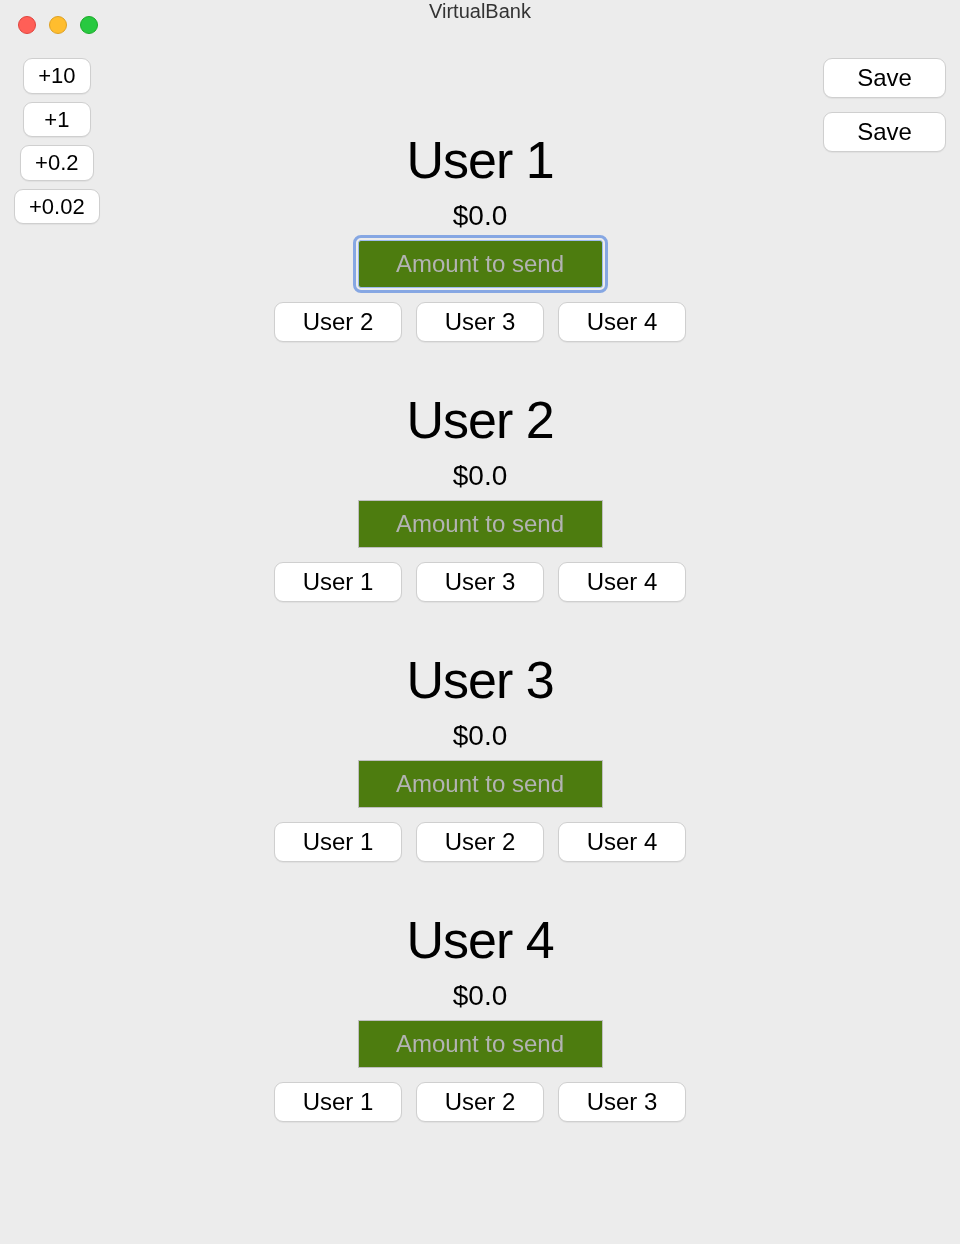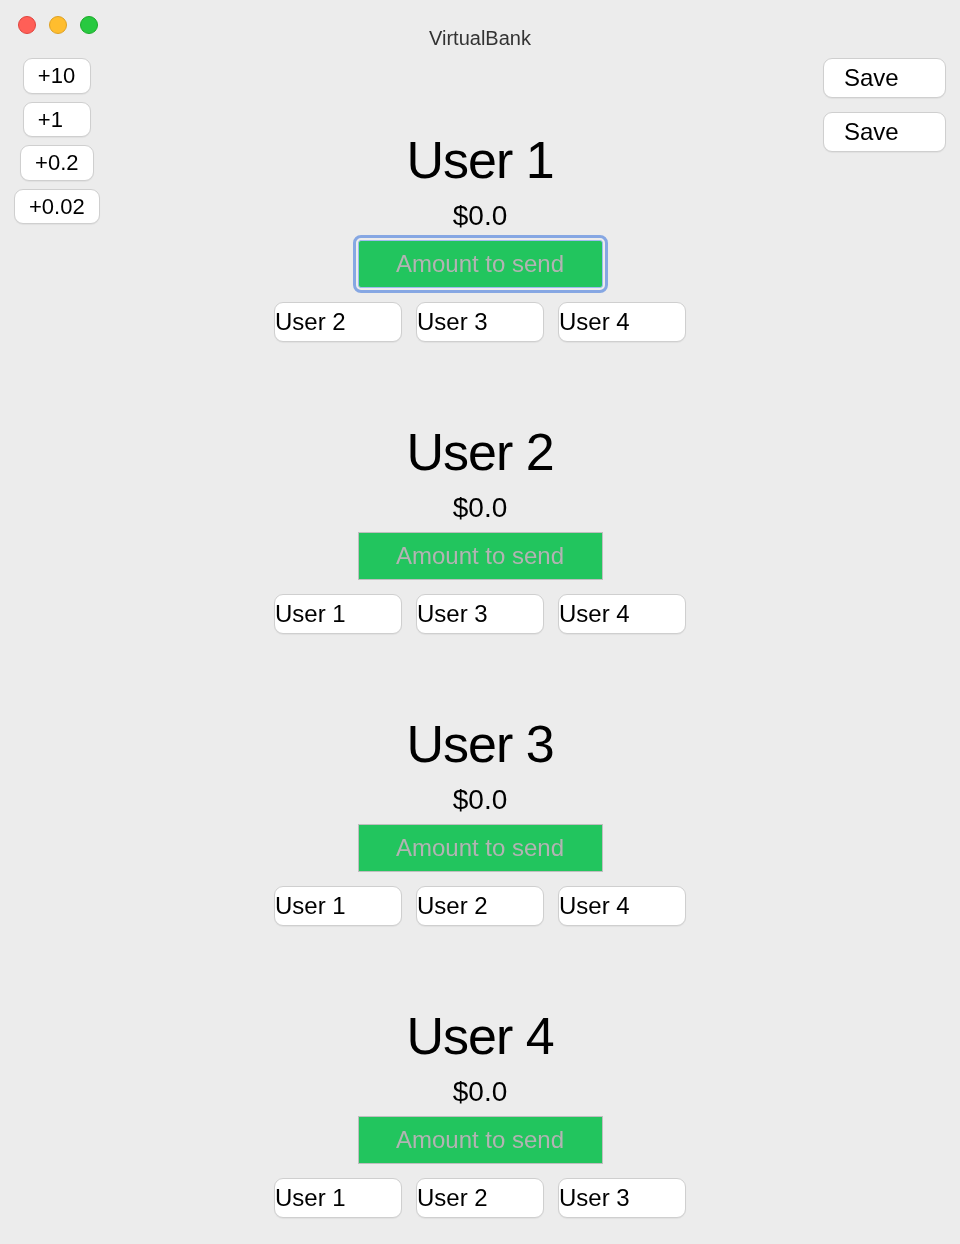--- a/index.html
+++ b/index.html
@@ -11,21 +11,21 @@
     background: #ececec;
     font-family: -apple-system, "Helvetica Neue", Arial, sans-serif;
     color: #000;
     overflow: hidden;
   }
   
   .titlebar {
     position: relative;
     height: 50px;
     display: flex;
-    align-items: flex-end;
+    align-items: flex-start;
     justify-content: center;
   }
   .traffic-lights {
     position: absolute;
     left: 18px;
     top: 16px;
     display: flex;
     gap: 13px;
   }
   .tl {
@@ -74,37 +74,37 @@
   .btn {
     background: #ffffff;
     border: 1px solid #cfcfcf;
     border-radius: 9px;
     font-size: 24px;
     padding: 4px 20px;
     box-shadow: 0 1px 1px rgba(0,0,0,0.05);
     white-space: nowrap;
     cursor: default;
     line-height: 1.25;
-    text-align: left;
+    text-align: center;
     font-family: inherit;
   }
   .btn-sm { font-size: 22px; padding: 3px 14px; }
   .btn-save { width: 123px; }
   .btn-adj { min-width: 68px; }
 
   
   .center-col {
     position: absolute;
     left: 50%;
     top: 130px;
     transform: translateX(-50%);
     display: flex;
     flex-direction: column;
     align-items: center;
-    gap: 80px;
+    gap: 48px;
   }
   .user-card {
     display: flex;
     flex-direction: column;
     align-items: center;
   }
   .user-name {
     font-size: 52px;
     font-weight: 500;
     letter-spacing: -1px;
@@ -113,21 +113,21 @@
     font-size: 28px;
     margin-top: 10px;
   }
   .amount-input {
     width: 245px;
     height: 48px;
     margin-top: 8px;
     font-size: 24px;
     text-align: center;
     border: 1px solid #bfbfbf;
-    background: #22c55e;
+    background: #4d7c0f;
     font-family: inherit;
     outline: none;
   }
   .amount-input::placeholder { color: #b3b3b3; }
   .amount-input.focused {
     outline: 3px solid #86a7e3;
     outline-offset: 2px;
     border-radius: 3px;
     border: 1px solid #9fbcee;
   }

